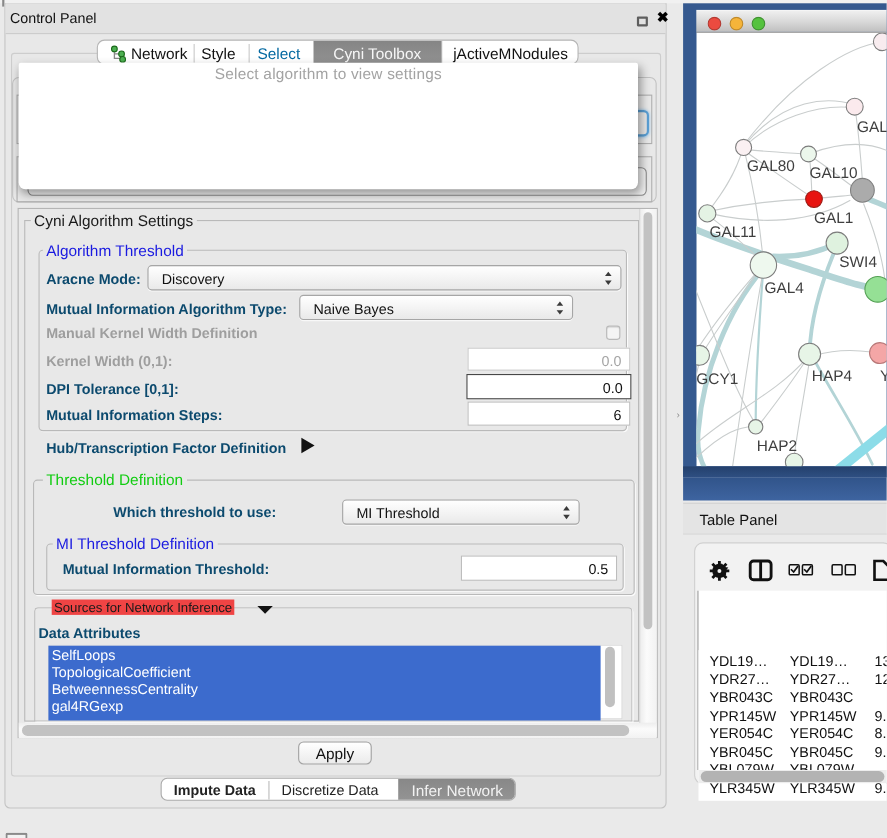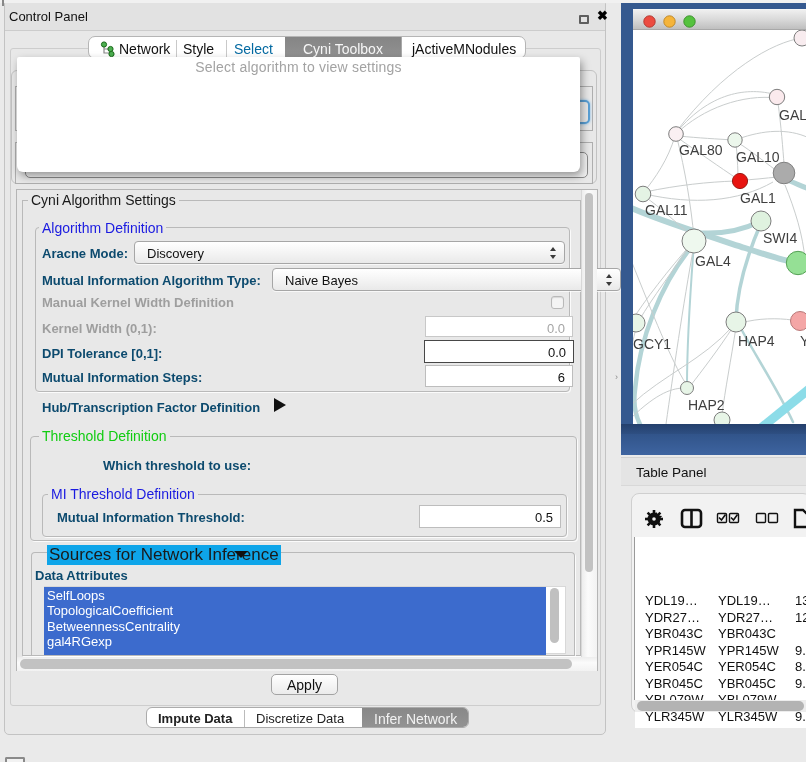--- a/index.html
+++ b/index.html
@@ -59,30 +59,30 @@
 <div class="abs" style="left:560px; top:100px; width:30px; height:24px; border:2px solid #5a9fd4; border-radius:5px; background:#e8e8e8; box-shadow:0 0 3px #7ab8e8;"></div>
 
 <div class="abs" style="left:25px; top:152px; width:563px; height:26px; border:1px solid #8a8a8a; border-radius:5px; background:#f2f2f2;"></div>
 
 <div class="abs" style="left:16px; top:189px; width:582px; height:482px; border:1px solid #b5b5b5; background:#e8e8e8;"></div>
 
 <div class="gbox" style="left:22px; top:200px; width:559px; height:456px; border-radius:0;"></div>
 <div class="abs" style="left:28px; top:192px; background:#e8e8e8; padding:0 3px; font-size:14px; color:#1a1a1a;">Cyni Algorithm Settings</div>
 
 <div class="gbox" style="left:35px; top:227px; width:535px; height:165px;"></div>
-<div class="abs" style="left:39px; top:220px; background:#e8e8e8; padding:0 3px; font-size:14px; color:#1a1ae0;">Algorithm Definition</div>
+<div class="abs" style="left:39px; top:220px; background:#e8e8e8; padding:0 3px; font-size:14px; color:#1a1ae0;">Algorithm Threshold</div>
 
 <div class="abs b13" style="left:42px; top:246px;">Aracne Mode:</div>
 <div class="combo" style="left:134px; top:241px; width:431px;">
       <span class="ct">Discovery</span>
       <span class="stepper"></span>
     </div>
 
 <div class="abs b13" style="left:42px; top:273px;">Mutual Information Algorithm Type:</div>
-<div class="combo" style="left:272px; top:268px; width:349px;">
+<div class="combo" style="left:272px; top:268px; width:249px;">
       <span class="ct">Naive Bayes</span>
       <span class="stepper"></span>
     </div>
 
 <div class="abs b13 gray" style="left:42px; top:295px;">Manual Kernel Width Definition</div>
 <div class="abs" style="left:551px; top:296px; width:13px; height:13px; background:#f4f4f4; border:1px solid #b9b9b9; border-radius:3px; box-shadow:inset 0 1px 1px rgba(0,0,0,.12);"></div>
 
 <div class="abs b13 gray" style="left:42px; top:321px;">Kernel Width (0,1):</div>
 <div class="field" style="left:425px; top:316px; width:148px; height:21px; color:#a5a5a5; border-color:#c8c8c8; padding-top:4px;">0.0</div>
 
@@ -92,28 +92,32 @@
 <div class="abs b13" style="left:42px; top:370px;">Mutual Information Steps:</div>
 <div class="field" style="left:425px; top:365px; width:148px; height:22px; padding-top:4px;">6</div>
 
 <div class="abs b13" style="left:42px; top:400px;">Hub/Transcription Factor Definition</div>
 <div class="abs" style="left:274px; top:398px; width:0; height:0; border-top:7.5px solid transparent; border-bottom:7.5px solid transparent; border-left:12px solid #111;"></div>
 
 <div class="gbox" style="left:30px; top:436px; width:547px; height:105px;"></div>
 <div class="abs" style="left:39px; top:428px; background:#e8e8e8; padding:0 3px; font-size:14px; color:#11cc11;">Threshold Definition</div>
 
 <div class="abs b13" style="left:103px; top:458px;">Which threshold to use:</div>
+<div class="combo" style="left:311px; top:454px; width:216px;">
+      <span class="ct">MI Threshold</span>
+      <span class="stepper"></span>
+    </div>
 
 <div class="gbox" style="left:42px; top:494px; width:525px; height:43px;"></div>
 <div class="abs" style="left:48px; top:486px; background:#e8e8e8; padding:0 3px; font-size:14px; color:#1a1ae0;">MI Threshold Definition</div>
 <div class="abs b13" style="left:57px; top:510px;">Mutual Information Threshold:</div>
 <div class="field" style="left:419px; top:505px; width:142px; height:23px; padding-top:4px;">0.5</div>
 
 <div class="gbox" style="left:31px; top:552px; width:544px; height:104px; border-bottom:none; border-radius:4px 4px 0 0;"></div>
-<div class="abs" style="left:47px; top:545px; background:#0ea5e9; padding:0 2px; font-size:17px; color:#1a1a1a;">Sources for Network Inference</div>
+<div class="abs" style="left:47px; top:545px; background:#ef4444; padding:0 2px; font-size:12px; color:#1a1a1a;">Sources for Network Inference</div>
 <div class="abs" style="left:234px; top:551px; width:0; height:0; border-left:7px solid transparent; border-right:7px solid transparent; border-top:7px solid #111;"></div>
 <div class="abs b13" style="left:35px; top:568px;">Data Attributes</div>
 
 <div class="abs" style="left:44px; top:586px; width:522px; height:68px; background:#ffffff; border:1px solid #d8d8d8;"></div>
 <div class="abs" style="left:44px; top:587px; width:502px; height:68px; background:#3c6bcd; color:#ffffff; font-size:13px; line-height:15.4px; padding-left:3px; padding-top:1px;">SelfLoops<br>TopologicalCoefficient<br>BetweennessCentrality<br>gal4RGexp</div>
 <div class="abs" style="left:550px; top:588px; width:9px; height:55px; background:#c0c0c0; border-radius:5px;"></div>
 
 <div class="abs" style="left:581px; top:190px; width:16px; height:480px; background:linear-gradient(90deg,#ededed,#fbfbfb 40%,#f2f2f2); border-left:1px solid #d8d8d8;"></div>
 <div class="abs" style="left:585px; top:193px; width:8px; height:379px; background:#c2c2c2; border-radius:5px;"></div>
 

